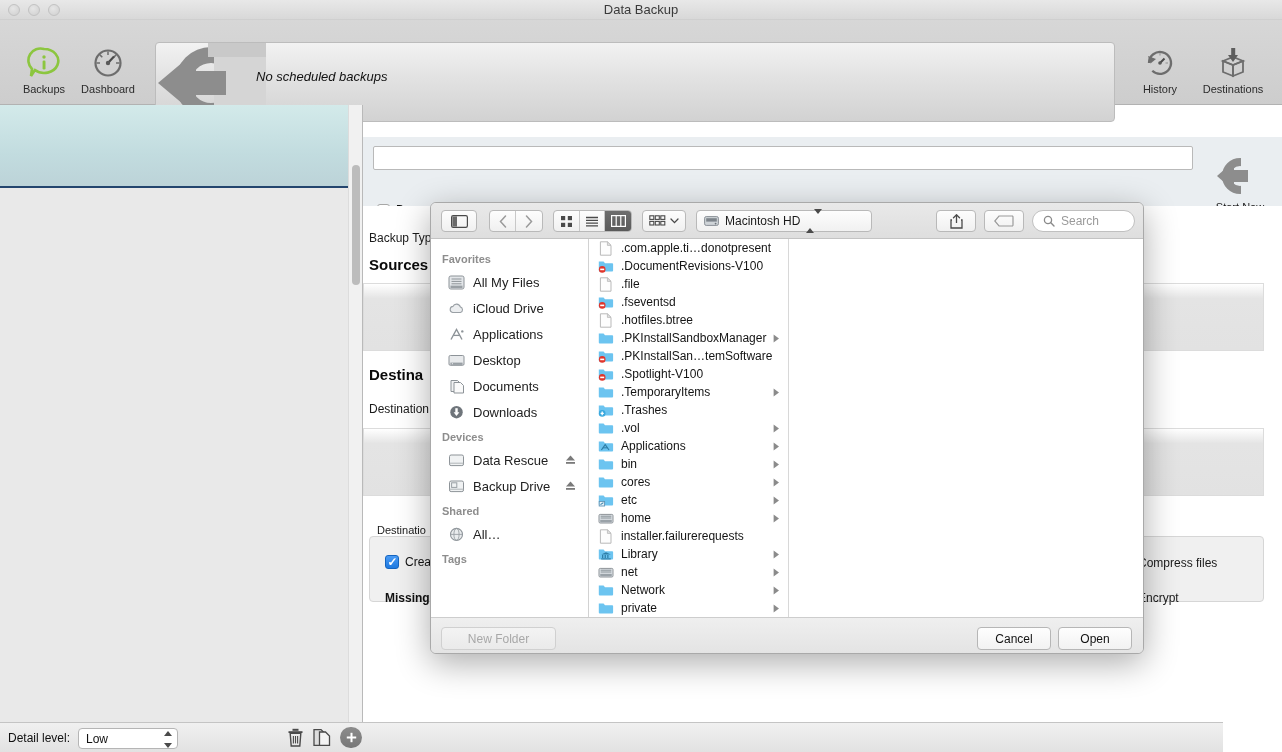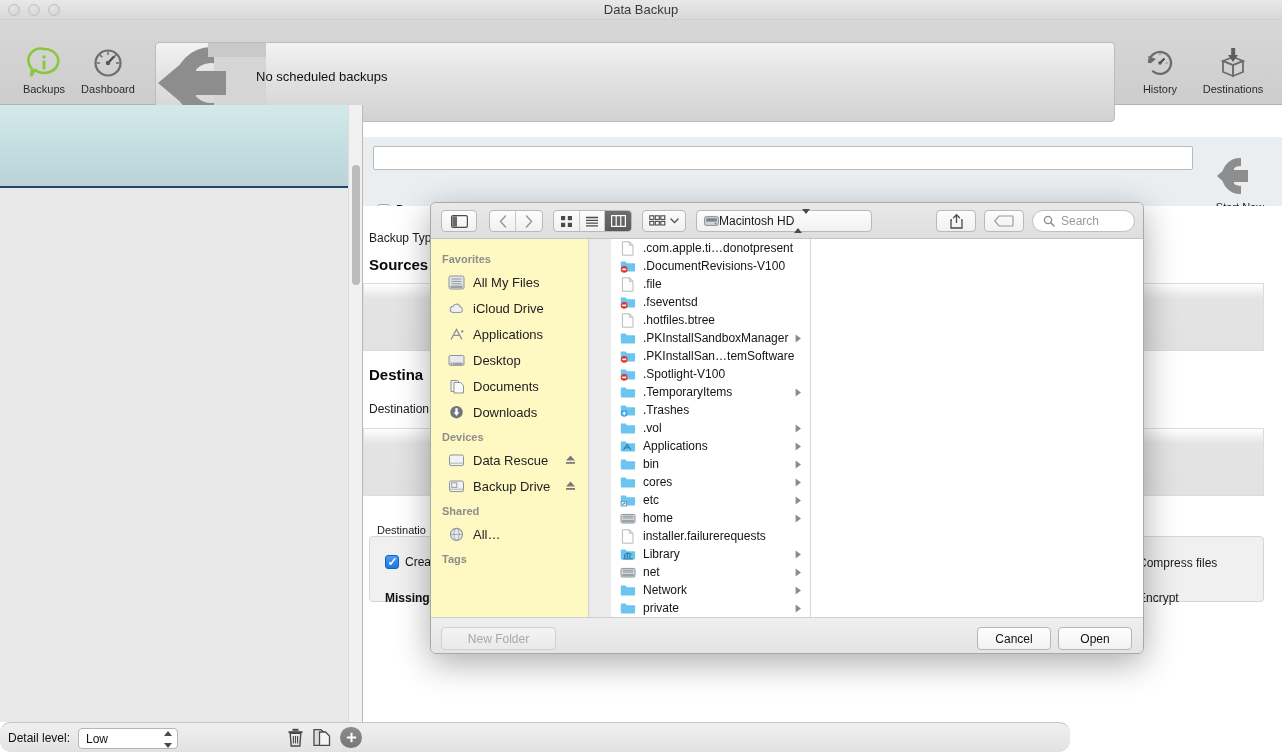--- a/index.html
+++ b/index.html
@@ -46,20 +46,21 @@
     display: flex; flex-direction: column; align-items: center; gap: 3px;
   }
   .tb-label { font-size: 11px; color: #2b2b2b; white-space: nowrap; }
   .tb-icon { width: 34px; height: 34px; display: block; }
 
   .status-banner {
     position: absolute; left: 155px; top: 22px; width: 960px; height: 80px;
     background: linear-gradient(to bottom, #f2f2f2 0%, #e2e2e2 45%, #d2d2d2 100%);
     border: 1px solid #bcbcbc; border-radius: 4px;
     overflow: hidden;
+    font-style: italic;
   }
   .banner-logo { position: absolute; left: 0px; top: -2px; }
   .banner-text {
     position: absolute; left: 100px; top: 26px;
     font-size: 13px; color: #111;
   }
 
   
   .scanbar {
     position: absolute; left: 363px; top: 105px; width: 919px; height: 101px;
@@ -135,24 +136,23 @@
     position: relative; display: inline-block;
   }
   .cb-on::after {
     content: "✓"; position: absolute; left: 1.5px; top: -2px;
     color: #fff; font-size: 12px; font-weight: bold; line-height: 16px;
   }
   .mp-strong { position: absolute; font-size: 12px; font-weight: bold; color: #111; }
 
   
   .bottombar {
-    position: absolute; left: 0; top: 722px; width: 1070px; height: 30px;
+    position: absolute; left: 0; top: 722px; width: 1223px; height: 30px;
     background: linear-gradient(to bottom, #f0f0f0, #e2e2e2);
     border-top: 1px solid #c4c4c4;
-    border-radius: 11px;
   }
   .detail-label { position: absolute; left: 8px; top: 8px; font-size: 12px; color: #111; }
   .popup {
     position: absolute; height: 21px;
     background: #ffffff; border: 1px solid #b5b5b5; border-radius: 4px;
     font-size: 12px; color: #111;
     display: flex; align-items: center; padding: 0 20px 0 7px;
   }
   .popup .steppers {
     position: absolute; right: 5px; top: 2px; width: 9px; height: 17px;
@@ -191,53 +191,52 @@
   .seg > div {
     width: 26px; display: flex; align-items: center; justify-content: center;
     border-right: 1px solid #c8c8c8;
   }
   .seg > div:last-child { border-right: none; }
   .seg .on { background: linear-gradient(to bottom, #6e6e6e, #5a5a5a); }
   .path-popup {
     position: absolute; left: 690px; top: 7px; width: 176px; height: 22px;
     background: linear-gradient(to bottom, #fdfdfd, #f1f1f1);
     border: 1px solid #b9b9b9; border-radius: 4px;
-    display: flex; align-items: center; padding-left: 7px;
+    display: flex; align-items: center; gap: 6px; padding-left: 7px;
     font-size: 12px; color: #1a1a1a;
   }
   .search-field {
     position: absolute; top: 7px; height: 22px;
     background: #fff; border: 1px solid #c0c0c0; border-radius: 11px;
     display: flex; align-items: center; gap: 6px; padding-left: 10px;
     font-size: 12px; color: #9a9a9a;
   }
 
   .dlg-sidebar {
     position: absolute; left: 0; top: 36px; width: 158px; height: 378px;
-    background: #fef9c3;
+    background: #ffffff;
     border-right: 1px solid #d2d2d2;
     padding-top: 8px;
     overflow: hidden;
   }
   .sb-head {
     font-size: 11px; color: #8d8d8d; font-weight: bold;
     padding: 6px 0 4px 11px;
   }
   .sb-item {
     height: 26px; display: flex; align-items: center; gap: 8px;
     padding-left: 17px; font-size: 13px; color: #222;
     position: relative;
   }
   .sb-eject { position: absolute; right: 12px; top: 7px; }
 
   .dlg-list {
     position: absolute; left: 158px; top: 36px; width: 556px; height: 378px;
     background: #ffffff;
     overflow: hidden;
-    margin-left: 22px;
   }
   .col1 { position: absolute; left: 0; top: 0; width: 200px; height: 378px; border-right: 1px solid #d8d8d8; }
   .col2 { position: absolute; left: 201px; top: 0; width: 355px; height: 378px; }
   .frow {
     height: 18px; display: flex; align-items: center; gap: 7px;
     padding-left: 9px; font-size: 12px; color: #141414;
     position: relative; white-space: nowrap;
   }
   .disc { position: absolute; right: 8px; top: 5px; }
 

